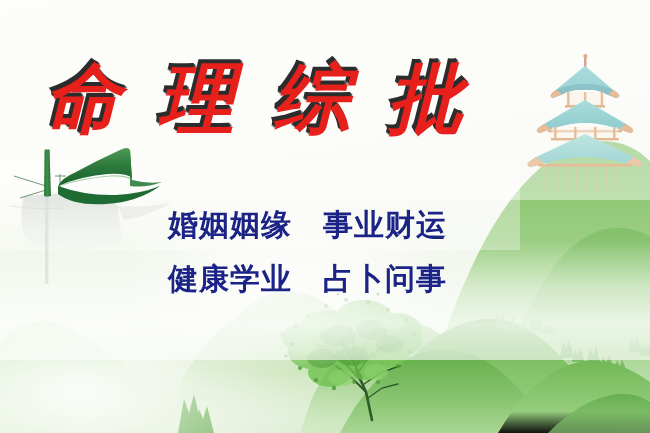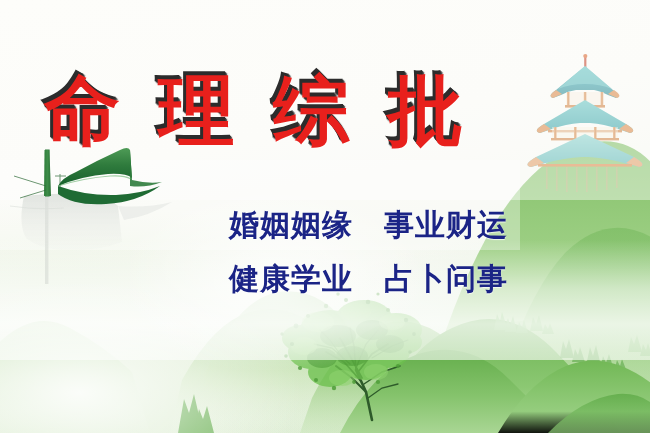--- a/index.html
+++ b/index.html
@@ -13,22 +13,23 @@
     background:
       radial-gradient(120% 90% at 8% 96%, rgba(196,226,178,0.55) 0%, rgba(255,255,255,0) 55%),
       radial-gradient(100% 80% at 92% 100%, rgba(150,205,140,0.45) 0%, rgba(255,255,255,0) 60%),
       linear-gradient(170deg, #fbfbf6 0%, #fafaf5 34%, #f4f7ef 62%, #eef5e7 100%);
   }
   .layer{position:absolute;left:0;top:0;width:650px;height:433px;}
   .svgfill{display:block;width:100%;height:100%;}
 
   
   #title-block{
-    position:absolute;left:44px;top:64px;width:380px;height:96px;
+    position:absolute;left:44px;top:52px;width:380px;height:96px;
     z-index:30;
+    font-style:italic;
   }
   #main-title{
     margin:0;
     font-family:"DejaVu Sans","Liberation Sans",sans-serif;
     font-weight:700;
     font-size:76px;
     line-height:94px;
     letter-spacing:6px;
     color:#e8201c;
     white-space:nowrap;
@@ -36,21 +37,20 @@
       -3px -4px 0 #2c2c2c,
       -2px -3px 0 #3a3a3a,
       -1px -2px 1px rgba(40,40,40,.85),
        1px  1px 2px rgba(255,255,255,.55);
   }
 
   
   #subtitle-block{
     position:absolute;left:168px;top:206px;width:340px;
     z-index:30;
-    text-align:right;
   }
   .sub-line{
     margin:0 0 16px 0;
     font-family:"DejaVu Sans","Liberation Sans",sans-serif;
     font-weight:700;
     font-size:30px;
     line-height:38px;
     letter-spacing:1px;
     color:#1b2486;
     white-space:pre;

